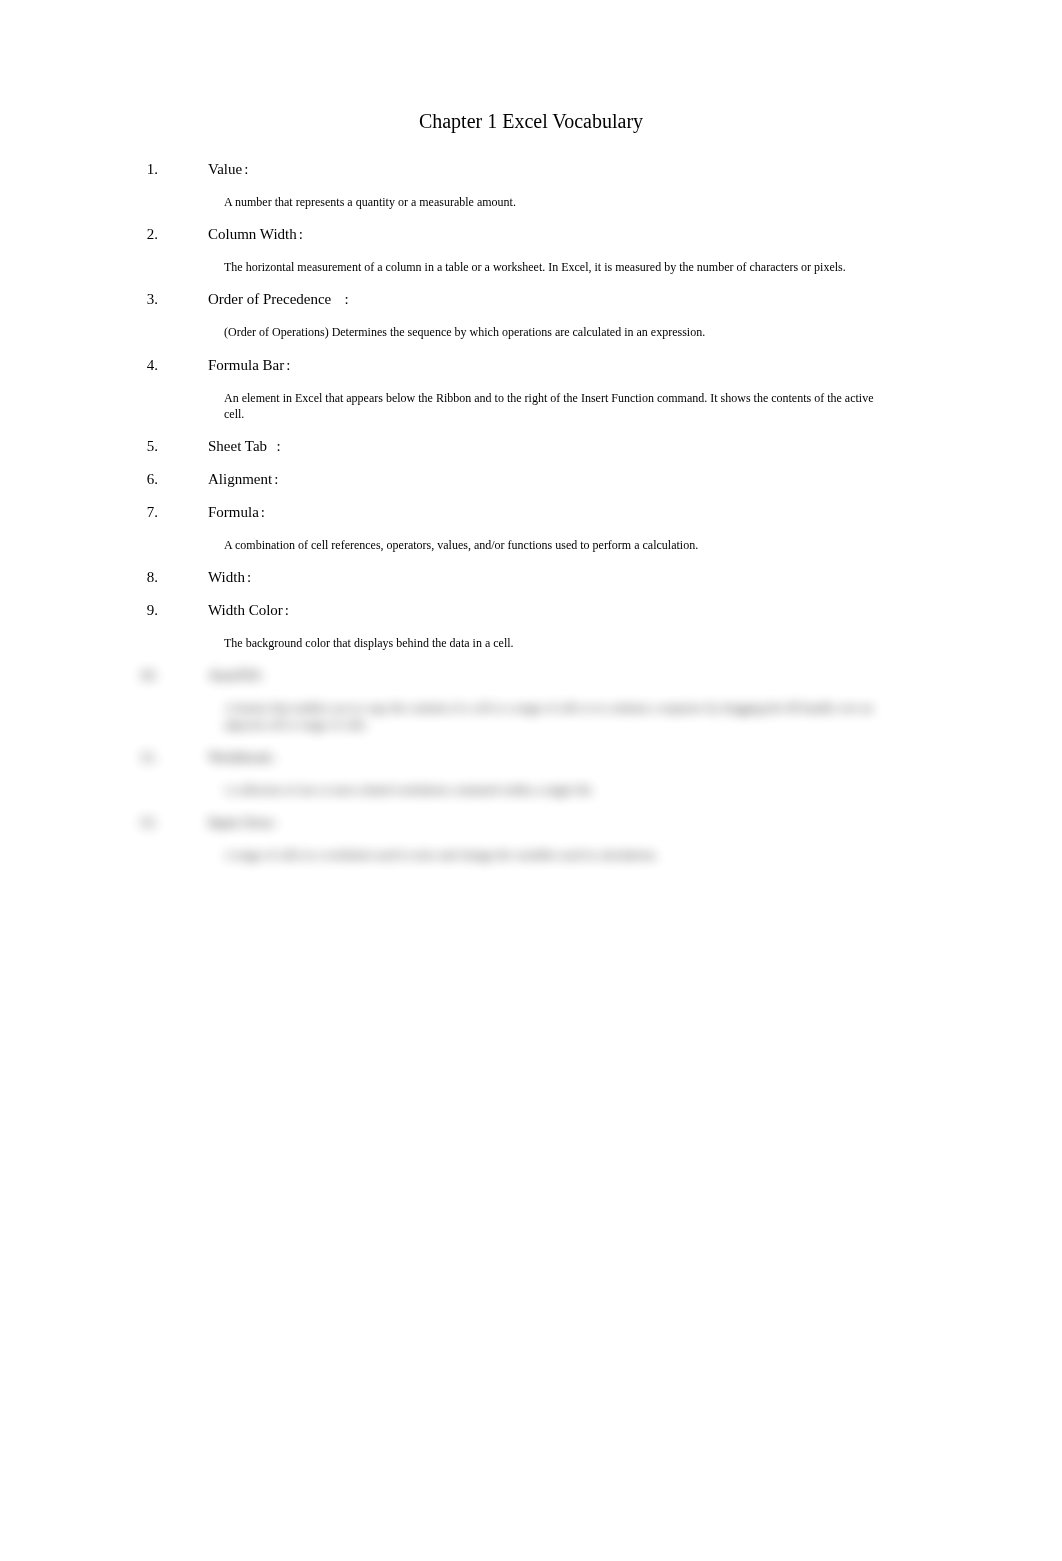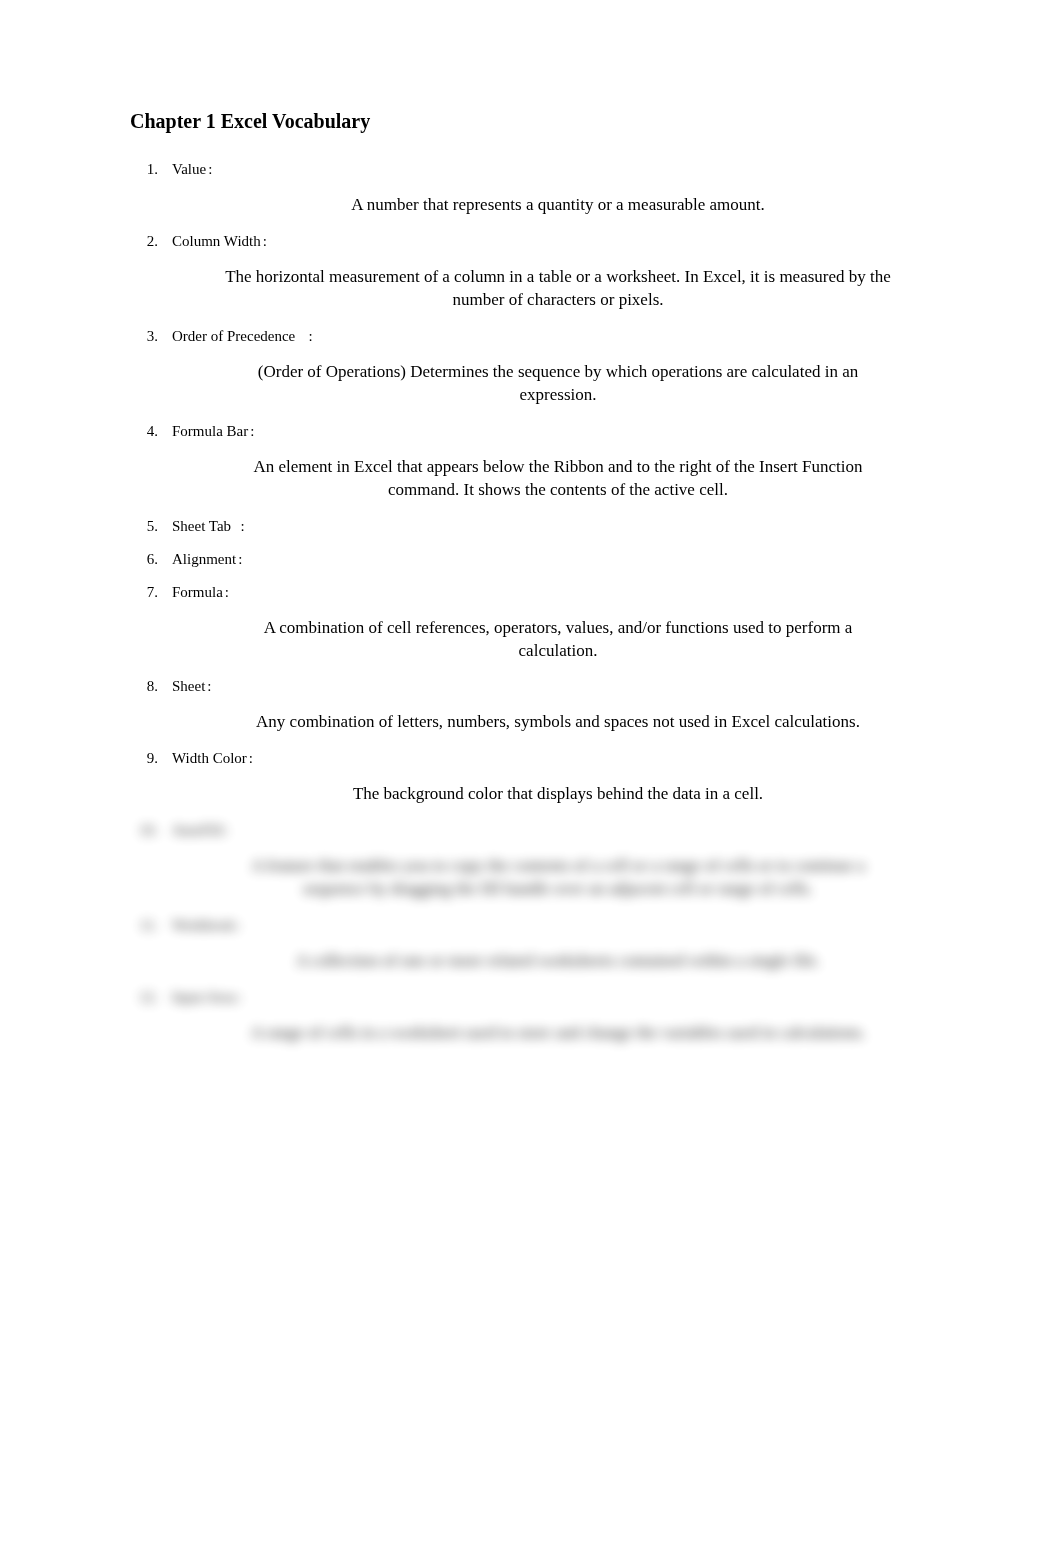--- a/index.html
+++ b/index.html
@@ -10,22 +10,23 @@
     body {
       background: #ffffff;
       font-family: Georgia, 'Times New Roman', serif;
       width: 1062px;
       height: 1561px;
       position: relative;
       padding: 110px 130px 0 130px;
       color: #000000;
     }
     .title {
+      text-align: center;
       font-size: 20px;
-      font-weight: bold;
+      font-weight: normal;
       margin-bottom: 28px;
       font-family: Georgia, 'Times New Roman', serif;
     }
     .list {
       list-style: none;
       counter-reset: item;
     }
     .item {
       counter-increment: item;
       position: relative;
@@ -38,31 +39,31 @@
       font-size: 15px;
     }
     .num {
       width: 28px;
       text-align: right;
       margin-right: 14px;
       flex-shrink: 0;
     }
     .term {
       font-family: Georgia, 'Times New Roman', serif;
+      margin-left: 36px;
     }
     .colon {
       margin-left: 2px;
     }
     .definition {
       margin-left: 94px;
       margin-right: 40px;
-      font-size: 17px;
+      font-size: 12px;
       line-height: 1.35;
       margin-bottom: 14px;
-      text-align: center;
     }
     .blurred {
       filter: blur(6px);
       opacity: 0.85;
       user-select: none;
     }
   </style>
 </head>
 <body>
 
@@ -126,24 +127,23 @@
       <span class="num">7.</span>
       <span class="term">Formula</span>
       <span class="colon"> :</span>
     </div>
     <div class="definition">A combination of cell references, operators, values, and/or functions used to perform a calculation.</div>
   </li>
 
   <li class="item">
     <div class="term-row">
       <span class="num">8.</span>
-      <span class="term">Sheet</span>
+      <span class="term">Width</span>
       <span class="colon">:</span>
     </div>
-    <div class="definition">Any combination of letters, numbers, symbols and spaces not used in Excel calculations.</div>
   </li>
 
   <li class="item">
     <div class="term-row">
       <span class="num">9.</span>
       <span class="term">Width Color</span>
       <span class="colon">:</span>
     </div>
     <div class="definition">The background color that displays behind the data in a cell.</div>
   </li>

